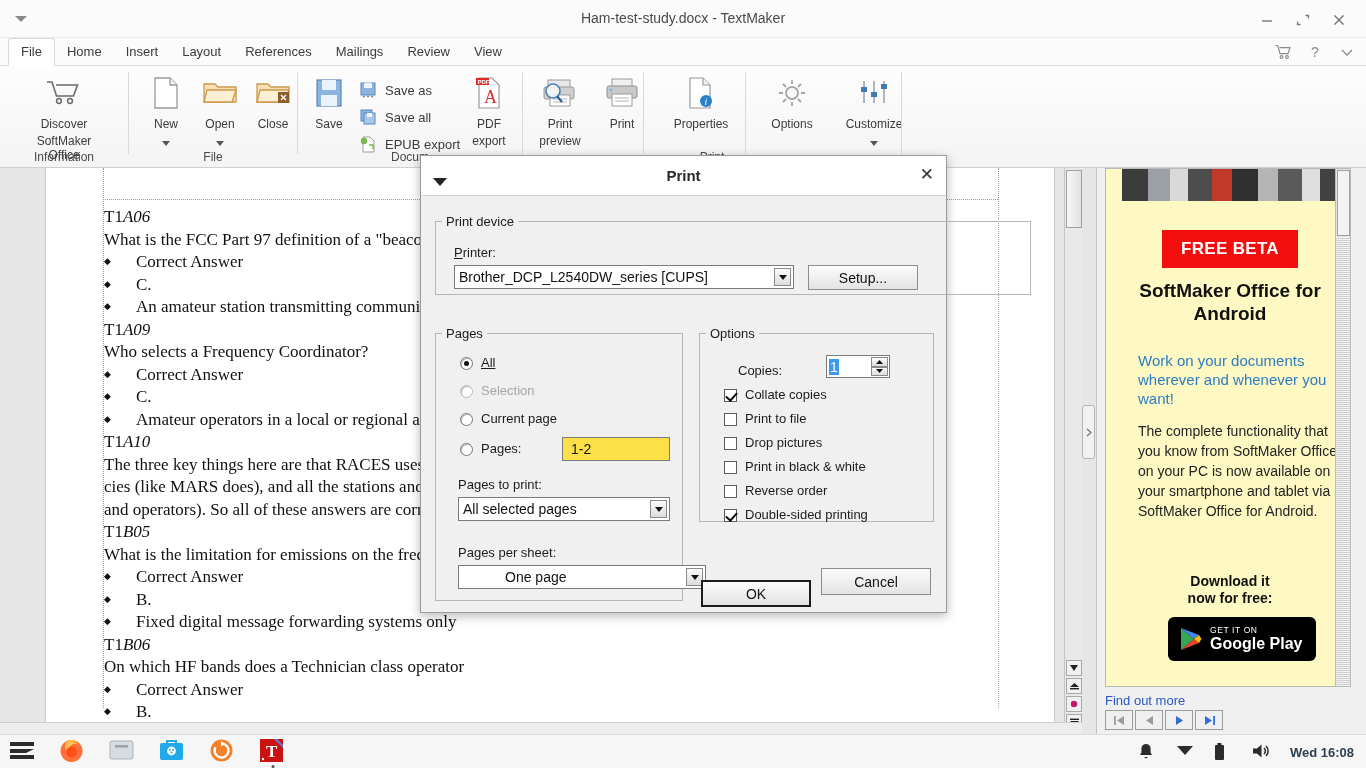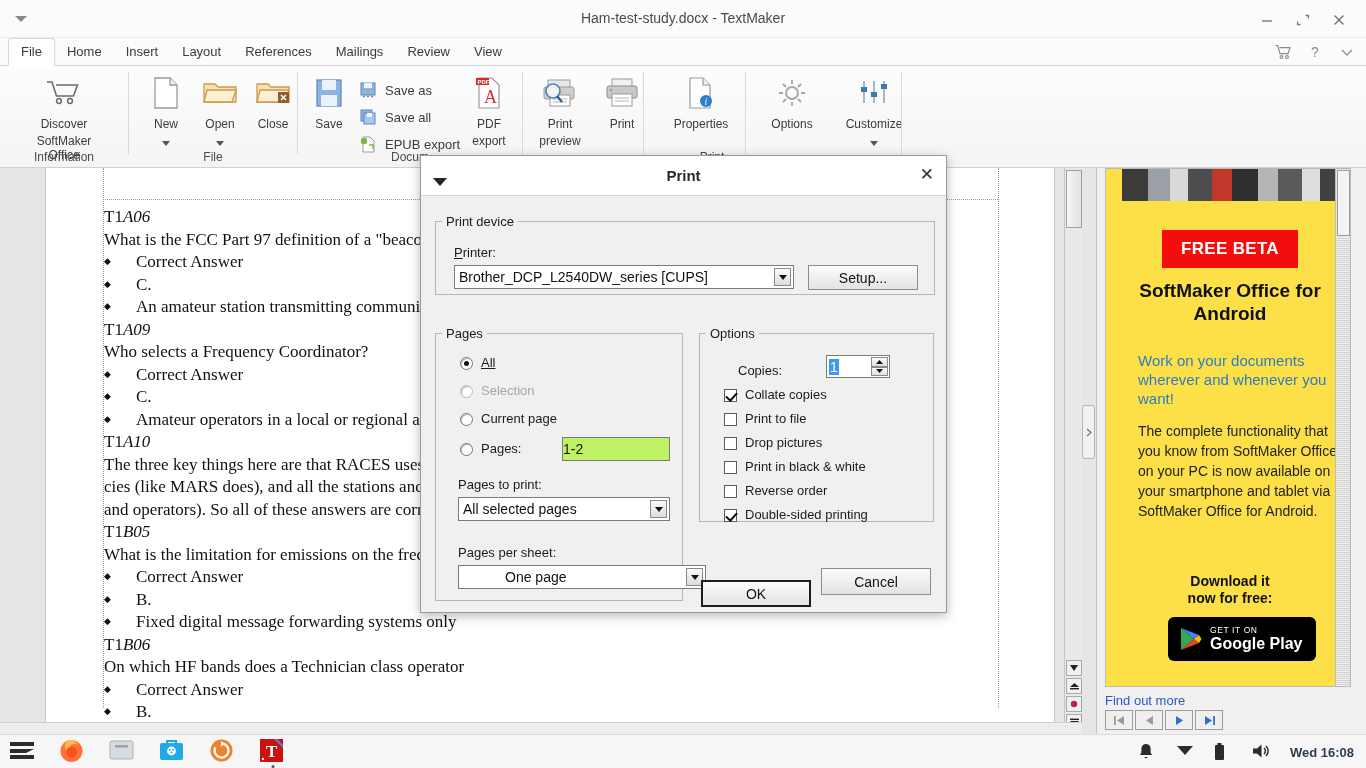--- a/index.html
+++ b/index.html
@@ -126,21 +126,21 @@
     display: flex; align-items: center; justify-content: center;
   }
 
   
   .adpanel {
     position: absolute; left: 1096px; top: 168px; width: 270px; height: 566px;
     background: #f0f0f0; border-left: 1px solid #c4c4c4;
   }
   .ad-inner {
     position: absolute; left: 8px; top: 0px; width: 246px; height: 519px;
-    background: #fde047; border: 1px solid #b9b9b9; overflow: hidden;
+    background: #fef9c3; border: 1px solid #b9b9b9; overflow: hidden;
   }
   .ad-photo {
     position: absolute; left: 16px; top: 0; width: 216px; height: 32px; overflow: hidden;
     background: #58595b;
   }
   .ad-photo i {
     position: absolute; display: block; top: 0; height: 32px;
   }
   .ad-beta {
     position: absolute; left: 56px; top: 61px; width: 136px; height: 38px;
@@ -212,22 +212,22 @@
   }
   fieldset.grp {
     position: absolute; border: 1px solid #b6b6b6; padding: 0;
   }
   fieldset.grp > legend {
     font-size: 13px; color: #1b1b1b; padding: 0 4px; margin-left: 6px;
   }
   .lbl { font-size: 13px; color: #1b1b1b; }
   .ul { text-decoration: underline; }
   .textbox {
-    background: #bef264; border: 1px solid #7b7b7b; font-size: 14px; color: #111;
-    padding: 2px 0; font-family: "Liberation Sans", sans-serif;
+    background: #fde047; border: 1px solid #7b7b7b; font-size: 14px; color: #111;
+    padding: 2px 8px; font-family: "Liberation Sans", sans-serif;
   }
   .combo {
     position: absolute; background: #fff; border: 1px solid #7b7b7b;
     font-size: 14px; color: #111; display: flex; align-items: center;
     padding-left: 4px; cursor: pointer;
   }
   .combo .arrow {
     position: absolute; right: 2px; top: 2px; bottom: 2px; width: 17px;
     background: linear-gradient(#fbfbfb,#dcdcdc); border: 1px solid #8a8a8a;
     display: flex; align-items: center; justify-content: center;
@@ -670,21 +670,21 @@
     <div class="dlg-title">
       <div class="dlg-menu">
         <svg width="14" height="8">
             <polygon points="0,0 14,0 7,8" fill="#222"></polygon>
           </svg>
       </div>
       <div class="t">Print</div>
       <div class="dlg-close">✕</div>
     </div>
 
-    <fieldset class="grp" style="left:14px; top:58px; width:500px; height:81px;">
+    <fieldset class="grp" style="left:14px; top:58px; width:596px; height:81px;">
       <legend>Print device</legend>
       <div class="lbl" style="position:absolute; left:18px; top:16px;">
         <span class="ul">P</span><span>rinter:</span>
       </div>
       <div class="combo" style="left:18px; top:36px; width:340px; height:24px;">
         <span>Brother_DCP_L2540DW_series [CUPS]</span>
         <span class="arrow">
           <svg width="8" height="5">
               <polygon points="0,0 8,0 4,5" fill="#111"></polygon>
             </svg>

